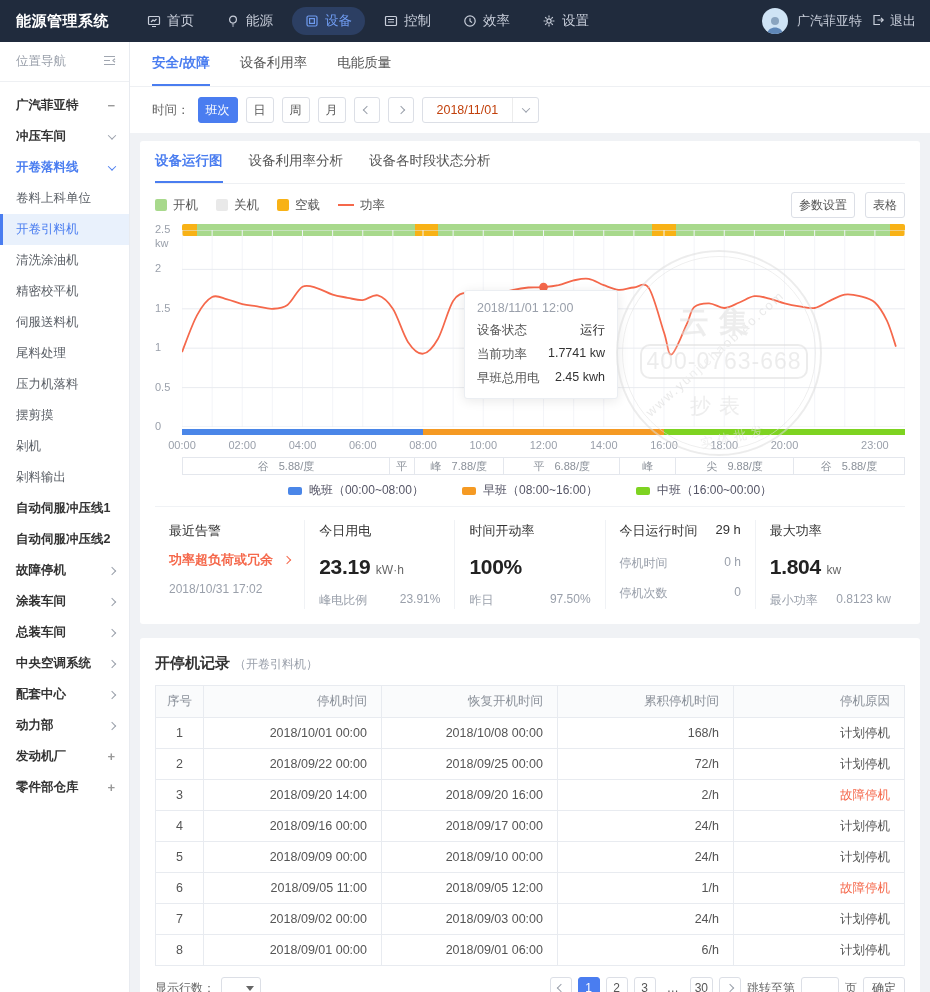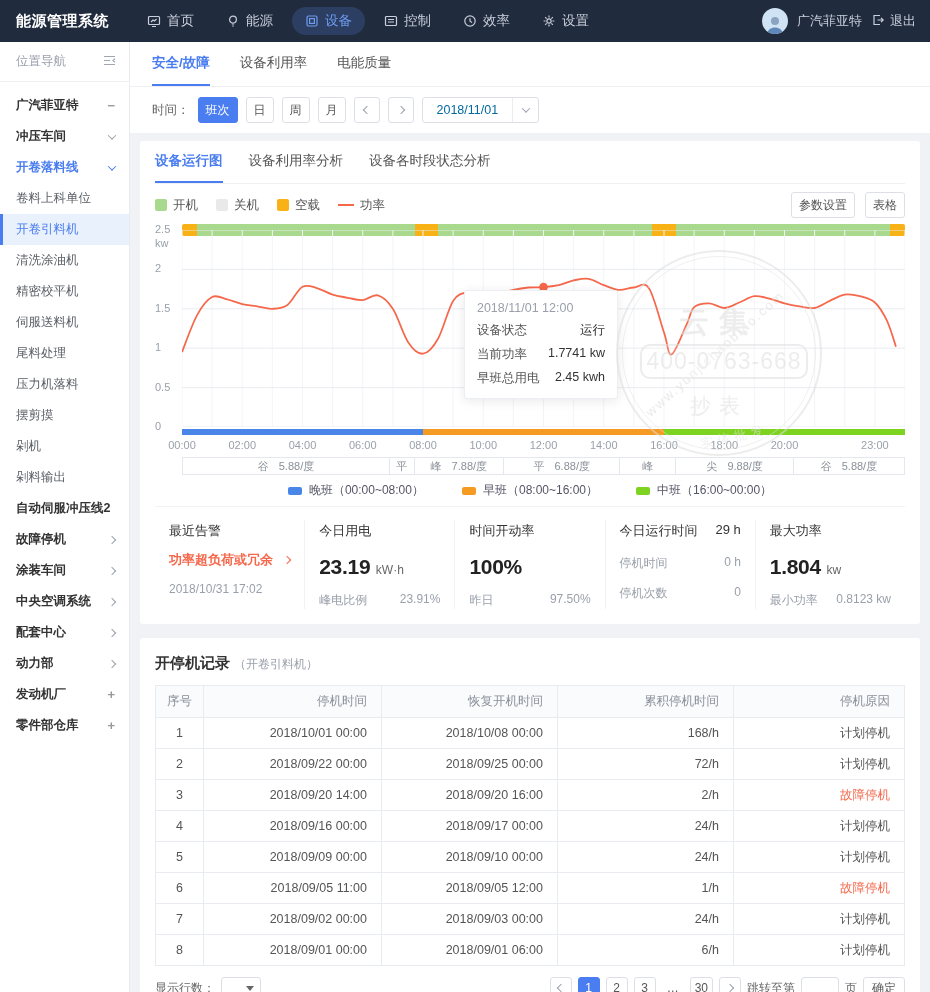--- a/index.html
+++ b/index.html
@@ -36,21 +36,21 @@
   
   .main { flex:1; min-width:0; }
   .topbar { background:#fff; }
   .tabs { display:flex; gap:30px; height:45px; align-items:stretch; border-bottom:1px solid #eef0f3; padding-left:22px; }
   .tab { font-size:13.5px; color:#555; display:flex; align-items:center; border-bottom:2px solid transparent; cursor:pointer; }
   .tab.active { color:#4a7df0; border-bottom-color:#4a7df0; font-weight:bold; }
   .timebar { height:46px; display:flex; align-items:center; gap:8px; background:#fff; padding-left:22px; font-size:12.5px; color:#666; }
   .btn-sm { min-width:26px; height:26px; border:1px solid #dcdfe6; border-radius:3px; background:#fff; display:flex; align-items:center; justify-content:center; font-size:12px; color:#555; cursor:pointer; padding:12px 7px; }
   .btn-sm.primary { background:#4a7df0; border-color:#4a7df0; color:#fff; }
   .datebox { display:flex; align-items:center; border:1px solid #dcdfe6; border-radius:3px; height:26px; background:#fff; cursor:pointer; }
-  .datebox .date { padding:0 14px; font-size:12.5px; color:#0369a1; }
+  .datebox .date { padding:0 14px; font-size:12.5px; color:#c2410c; }
   .datebox .caret { width:26px; height:100%; display:flex; align-items:center; justify-content:center; border-left:1px solid #ececec; }
 
   .card { background:#fff; border-radius:3px; margin:0 10px; }
   .chart-card { margin-top:8px; padding:0 15px; }
   .chart-tabs { display:flex; gap:26px; height:43px; border-bottom:1px solid #eef0f3; }
   .legend-row { display:flex; align-items:center; height:38px; margin-top:2px; font-size:12.5px; color:#555; }
   #chart-legend { display:flex; align-items:center; gap:18px; }
   .lg-item { display:flex; align-items:center; gap:6px; }
   .lg-sq { width:12px; height:12px; border-radius:2px; }
   .lg-line { width:16px; height:2px; }
@@ -248,28 +248,35 @@
         <div class="side-item">
           <span>摆剪摸</span>
         </div>
         <div class="side-item">
           <span>剁机</span>
         </div>
         <div class="side-item">
           <span>剁料输出</span>
         </div>
         <div class="side-item group">
+          <span>自动伺服冲压线1</span>
+        </div>
+        <div class="side-item group">
           <span>自动伺服冲压线2</span>
         </div>
         <div class="side-item group">
           <span>故障停机</span>
           <span class="chev right"></span>
         </div>
         <div class="side-item group">
           <span>涂装车间</span>
+          <span class="chev right"></span>
+        </div>
+        <div class="side-item group">
+          <span>总装车间</span>
           <span class="chev right"></span>
         </div>
         <div class="side-item group">
           <span>中央空调系统</span>
           <span class="chev right"></span>
         </div>
         <div class="side-item group">
           <span>配套中心</span>
           <span class="chev right"></span>
         </div>

